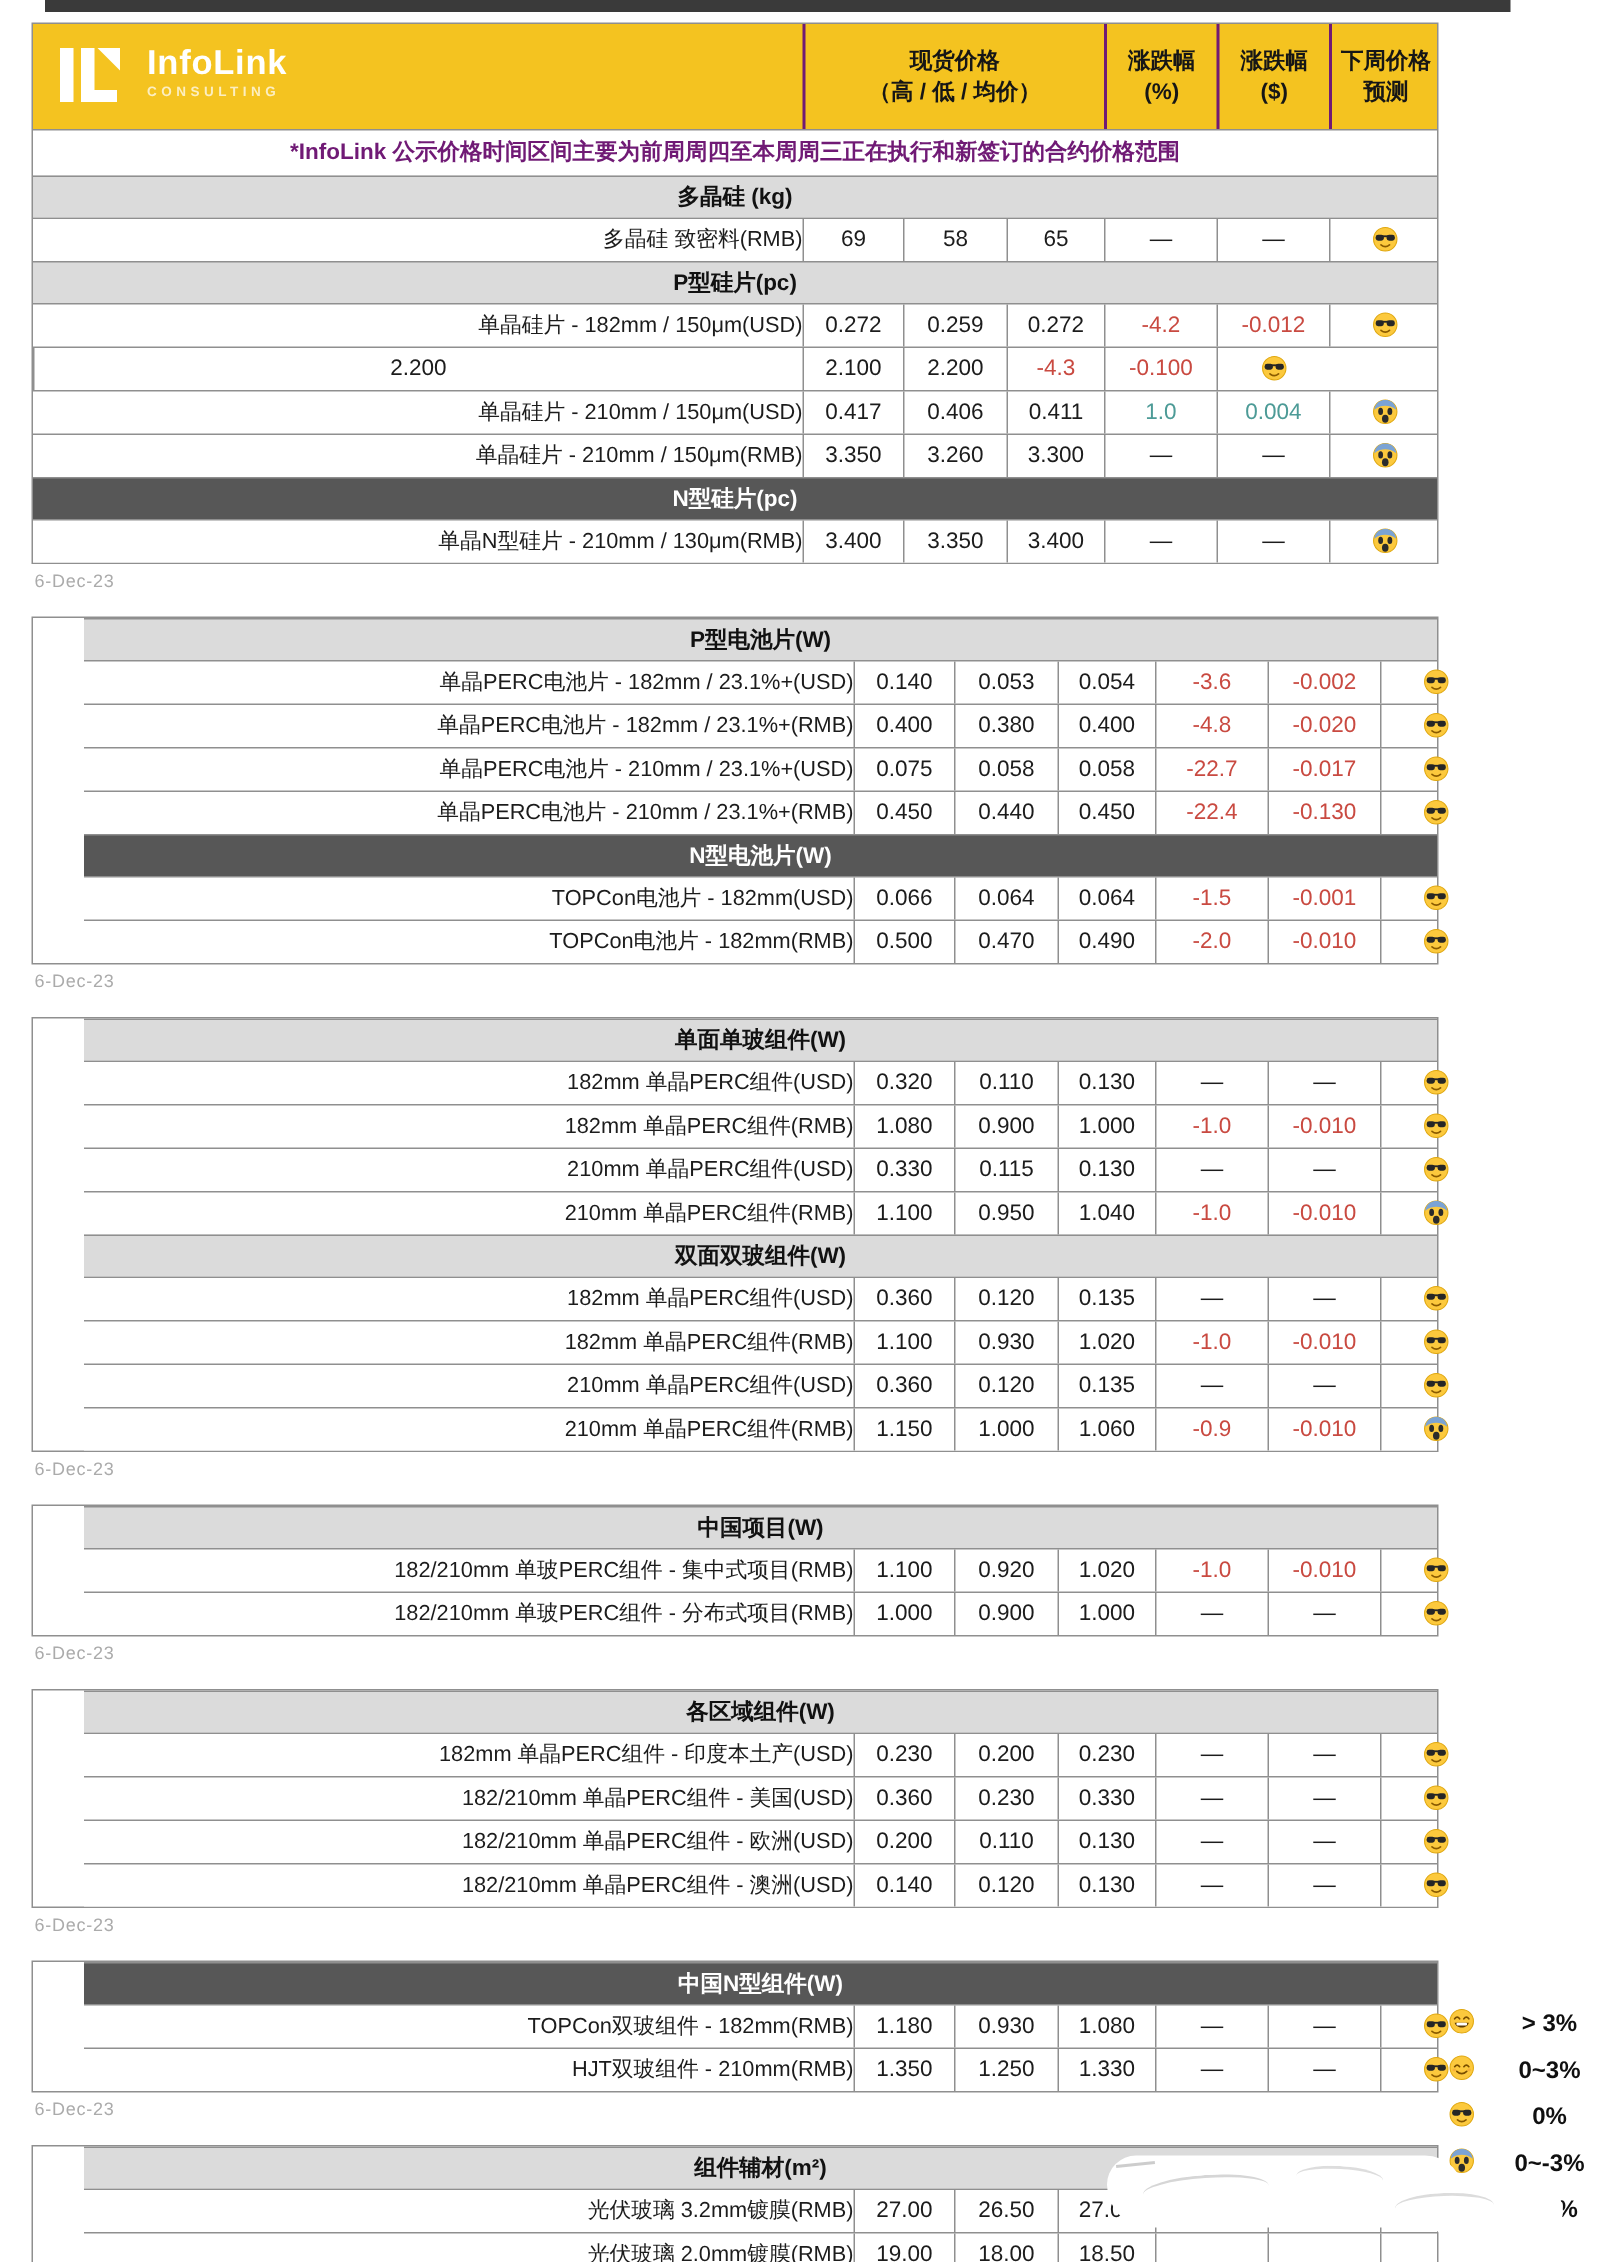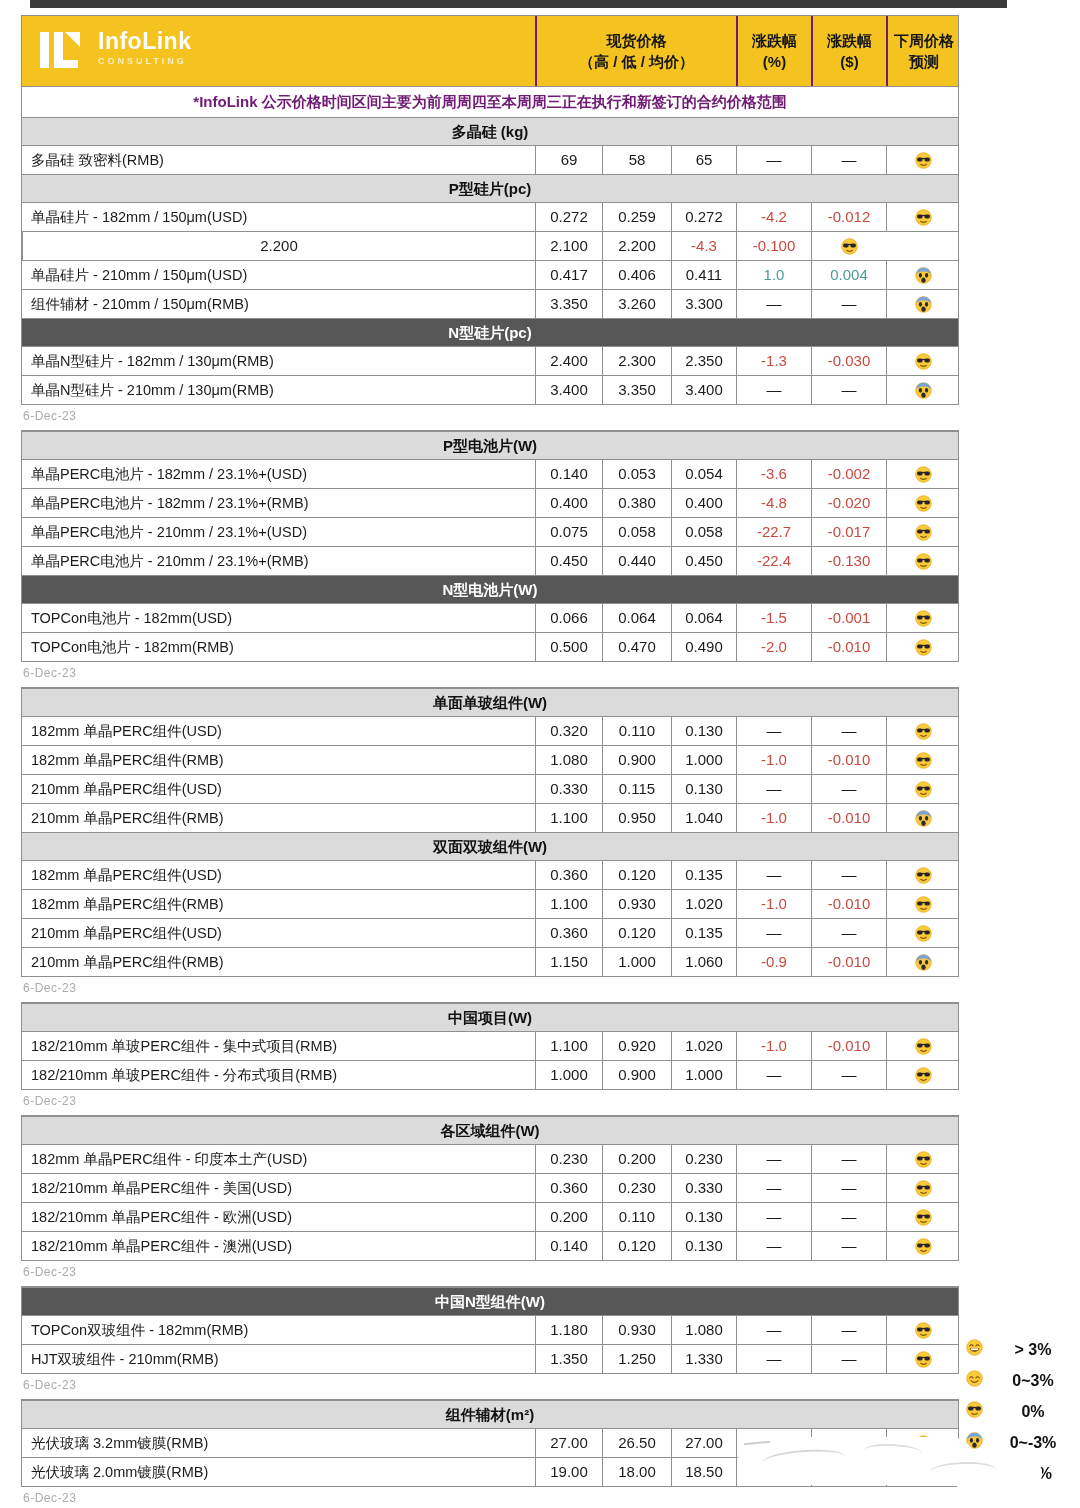--- a/index.html
+++ b/index.html
@@ -6,21 +6,21 @@
   html,body { margin:0; padding:0; background:#ffffff; }
   .page {
     position:relative; width:1080px; height:1508px; background:#ffffff;
     font-family:"Liberation Sans", sans-serif; color:#1c1c1c; overflow:hidden;
   }
   .top-bar { position:absolute; left:30px; top:0; width:977px; height:8px; background:#3a3a3a; }
 
   .content { position:absolute; left:21px; top:15px; width:938px; }
 
   .block { border:1px solid var(--border); background:#fff; }
-  .block.mt { margin-top:6px; }
+  .block.mt { margin-top:16px;padding-left:34px; }
 
   
   .yhead {
     height:70px; background:var(--accent);
     display:grid; grid-template-columns:513px 201px 75px 75px 74px;
   }
   .yh-col { border-left:2px solid #701a75; display:flex; flex-direction:column; align-items:center; justify-content:center; gap:6px; }
   .yh-col div { font-weight:700; font-size:15px; color:#161616; line-height:1; white-space:nowrap; }
   .logo-cell { display:flex; align-items:center; padding-left:16px; }
   .logo { display:flex; align-items:flex-start; gap:12px; }
@@ -39,21 +39,21 @@
   }
 
   .sec {
     height:27px; line-height:27px; border-top:1px solid var(--border);
     background:var(--lighthead); text-align:center; font-weight:700; font-size:15px; color:#111;
   }
   .sec.dark { background:var(--darkhead); color:#ffffff; }
 
   .trow { display:grid; grid-template-columns:513px 67px 69px 65px 75px 75px 74px; border-top:1px solid var(--border); background:#fff; }
   .trow .c { height:28px; line-height:28px; border-left:1px solid var(--border); text-align:center; font-size:15px; color:#1c1c1c; white-space:nowrap; overflow:hidden; }
-  .trow .c.lbl { border-left:none; text-align:left; padding-left:9px; font-size:14.5px; }
+  .trow .c.lbl { border-left:none; text-align:right; padding-left:9px; font-size:14.5px; }
   .trow .c.neg { color:var(--red); }
   .trow .c.pos { color:var(--teal); }
   .trow .c svg { vertical-align:-4px; }
 
   .date { margin:4px 0 0 2px; height:15px; font-size:12px; color:#ababab; letter-spacing:.5px; }
 
   
   .legend { position:absolute; left:952px; top:1334px; width:126px; z-index:1; }
   .lrow { display:flex; align-items:center; height:31px; }
   .lemoji { width:22px; margin-left:14px; }
@@ -168,50 +168,35 @@
             <div class="c pos">0.004</div>
             <div class="c"><span><svg width="17" height="17" viewBox="0 0 36 36">
                   <circle cx="18" cy="18" r="16.5" fill="#FCC93D" stroke="#E0A810" stroke-width="1.5"></circle>
                   <path d="M2.5 15 C4 5 11 1.5 18 1.5 C25 1.5 32 5 33.5 15 C28 10.5 23 9.5 18 9.5 C13 9.5 8 10.5 2.5 15 Z" fill="#7BA3D4"></path>
                   <ellipse cx="11.5" cy="17.5" rx="3.4" ry="5" fill="#2b2b2b"></ellipse>
                   <ellipse cx="24.5" cy="17.5" rx="3.4" ry="5" fill="#2b2b2b"></ellipse>
                   <ellipse cx="18" cy="28" rx="4.6" ry="5.6" fill="#2b2b2b"></ellipse>
                 </svg></span></div>
           </div>
           <div class="trow">
-            <div class="c lbl">组件辅材 - 210mm / 150μm(RMB)</div>
+            <div class="c lbl">单晶硅片 - 210mm / 150μm(RMB)</div>
             <div class="c">3.350</div>
             <div class="c">3.260</div>
             <div class="c">3.300</div>
             <div class="c">—</div>
             <div class="c">—</div>
             <div class="c"><span><svg width="17" height="17" viewBox="0 0 36 36">
                   <circle cx="18" cy="18" r="16.5" fill="#FCC93D" stroke="#E0A810" stroke-width="1.5"></circle>
                   <path d="M2.5 15 C4 5 11 1.5 18 1.5 C25 1.5 32 5 33.5 15 C28 10.5 23 9.5 18 9.5 C13 9.5 8 10.5 2.5 15 Z" fill="#7BA3D4"></path>
                   <ellipse cx="11.5" cy="17.5" rx="3.4" ry="5" fill="#2b2b2b"></ellipse>
                   <ellipse cx="24.5" cy="17.5" rx="3.4" ry="5" fill="#2b2b2b"></ellipse>
                   <ellipse cx="18" cy="28" rx="4.6" ry="5.6" fill="#2b2b2b"></ellipse>
                 </svg></span></div>
           </div>
           <div class="sec dark">N型硅片(pc)</div>
-          <div class="trow">
-            <div class="c lbl">单晶N型硅片 - 182mm / 130μm(RMB)</div>
-            <div class="c">2.400</div>
-            <div class="c">2.300</div>
-            <div class="c">2.350</div>
-            <div class="c neg">-1.3</div>
-            <div class="c neg">-0.030</div>
-            <div class="c"><span><svg width="17" height="17" viewBox="0 0 36 36">
-                  <circle cx="18" cy="18" r="16.5" fill="#FCC93D" stroke="#E0A810" stroke-width="1.5"></circle>
-                  <rect x="4.5" y="11.5" width="11.5" height="8.5" rx="3.5" fill="#262626"></rect>
-                  <rect x="20" y="11.5" width="11.5" height="8.5" rx="3.5" fill="#262626"></rect>
-                  <rect x="14" y="12.5" width="8" height="2.6" fill="#262626"></rect>
-                  <path d="M12 26 q6 5 12 0" stroke="#8a5b00" stroke-width="2.4" fill="none" stroke-linecap="round"></path>
-                </svg></span></div>
-          </div>
           <div class="trow">
             <div class="c lbl">单晶N型硅片 - 210mm / 130μm(RMB)</div>
             <div class="c">3.400</div>
             <div class="c">3.350</div>
             <div class="c">3.400</div>
             <div class="c">—</div>
             <div class="c">—</div>
             <div class="c"><span><svg width="17" height="17" viewBox="0 0 36 36">
                   <circle cx="18" cy="18" r="16.5" fill="#FCC93D" stroke="#E0A810" stroke-width="1.5"></circle>
                   <path d="M2.5 15 C4 5 11 1.5 18 1.5 C25 1.5 32 5 33.5 15 C28 10.5 23 9.5 18 9.5 C13 9.5 8 10.5 2.5 15 Z" fill="#7BA3D4"></path>

